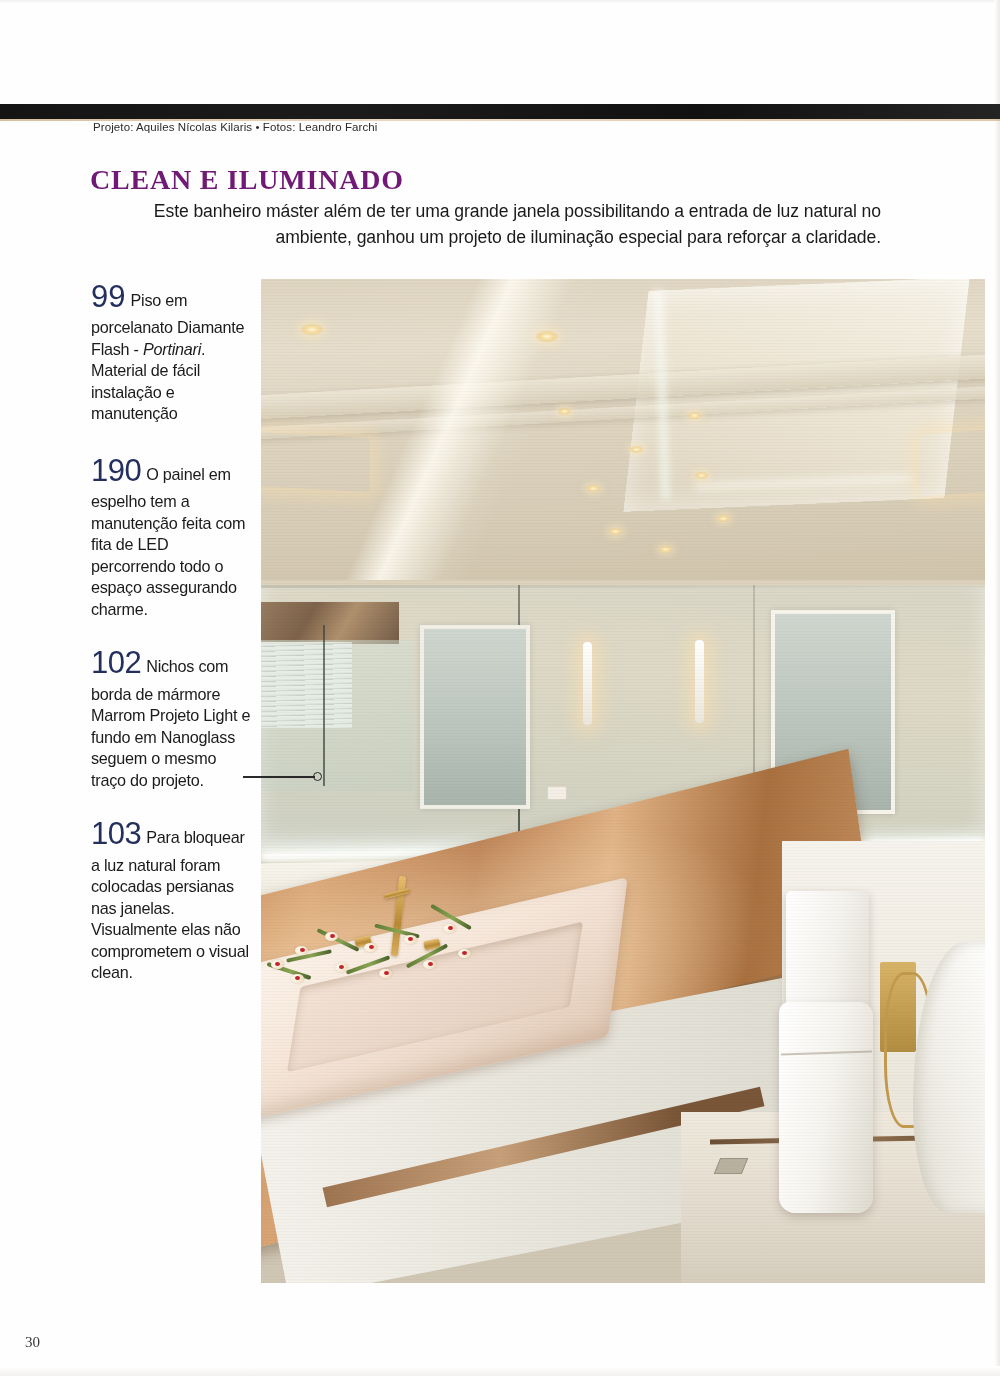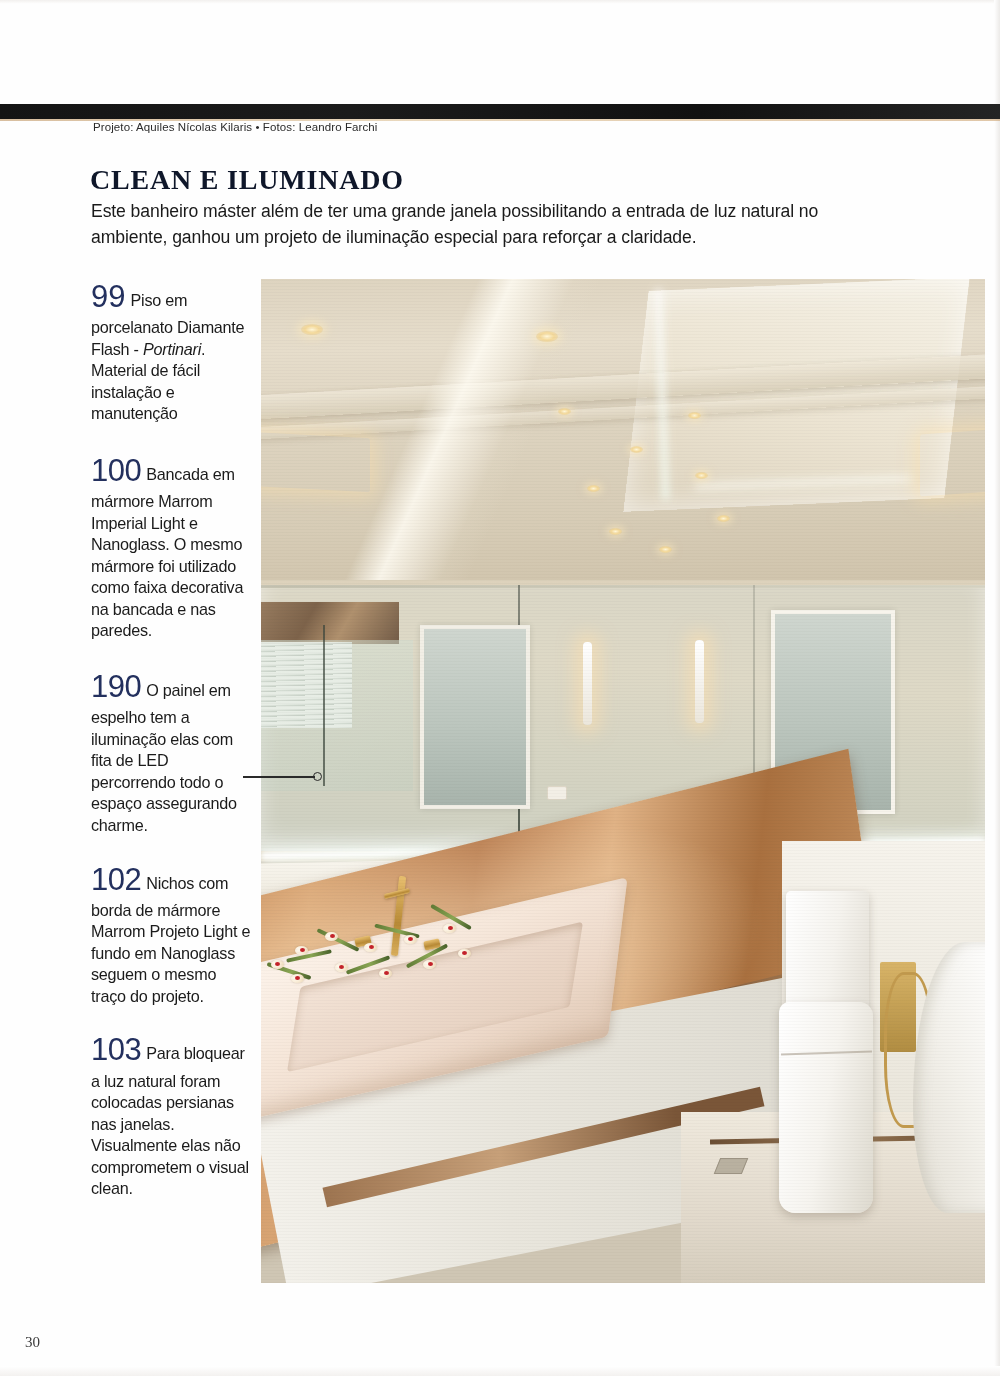--- a/index.html
+++ b/index.html
@@ -82,32 +82,33 @@
 
   
   .headline {
     position: absolute;
     left: 90px;
     top: 166px;
     font-family: "Liberation Serif", serif;
     font-size: 28px;
     font-weight: bold;
     letter-spacing: .8px;
-    color: #0f172a;
+    color: #701a75;
     line-height: 1;
   }
   .standfirst {
     position: absolute;
     left: 91px;
     top: 199px;
     width: 790px;
     font-size: 17.6px;
     line-height: 1.47;
     color: #1a1a1a;
     letter-spacing: -0.1px;
+    text-align: right;
   }
 
   
   .photo {
     position: absolute;
     left: 261px;
     top: 279px;
     width: 724px;
     height: 1004px;
     overflow: hidden;
@@ -586,29 +587,24 @@
   <div class="leader-dot"></div>
 
   <div class="captions">
 
     <div class="cap cap-99">
       <p>
         <span class="num n99">99</span><span>Piso em porcelanato Diamante Flash - </span><em>Portinari</em><span>. Material de fácil instalação e manutenção</span>
       </p>
     </div>
 
-    <div class="cap cap-100">
-      <p>
-        <span class="num">100</span><span>Bancada em mármore Marrom Imperial Light e Nanoglass. O mesmo mármore foi utilizado como faixa decorativa na bancada e nas paredes.</span>
-      </p>
-    </div>
 
     <div class="cap cap-101">
       <p>
-        <span class="num">190</span><span>O painel em espelho tem a iluminação elas com fita de LED percorrendo todo o espaço assegurando charme.</span>
+        <span class="num">190</span><span>O painel em espelho tem a manutenção feita com fita de LED percorrendo todo o espaço assegurando charme.</span>
       </p>
     </div>
 
     <div class="cap cap-102">
       <p>
         <span class="num">102</span><span>Nichos com borda de mármore Marrom Projeto Light e fundo em Nanoglass seguem o mesmo traço do projeto.</span>
       </p>
     </div>
 
     <div class="cap cap-103">

